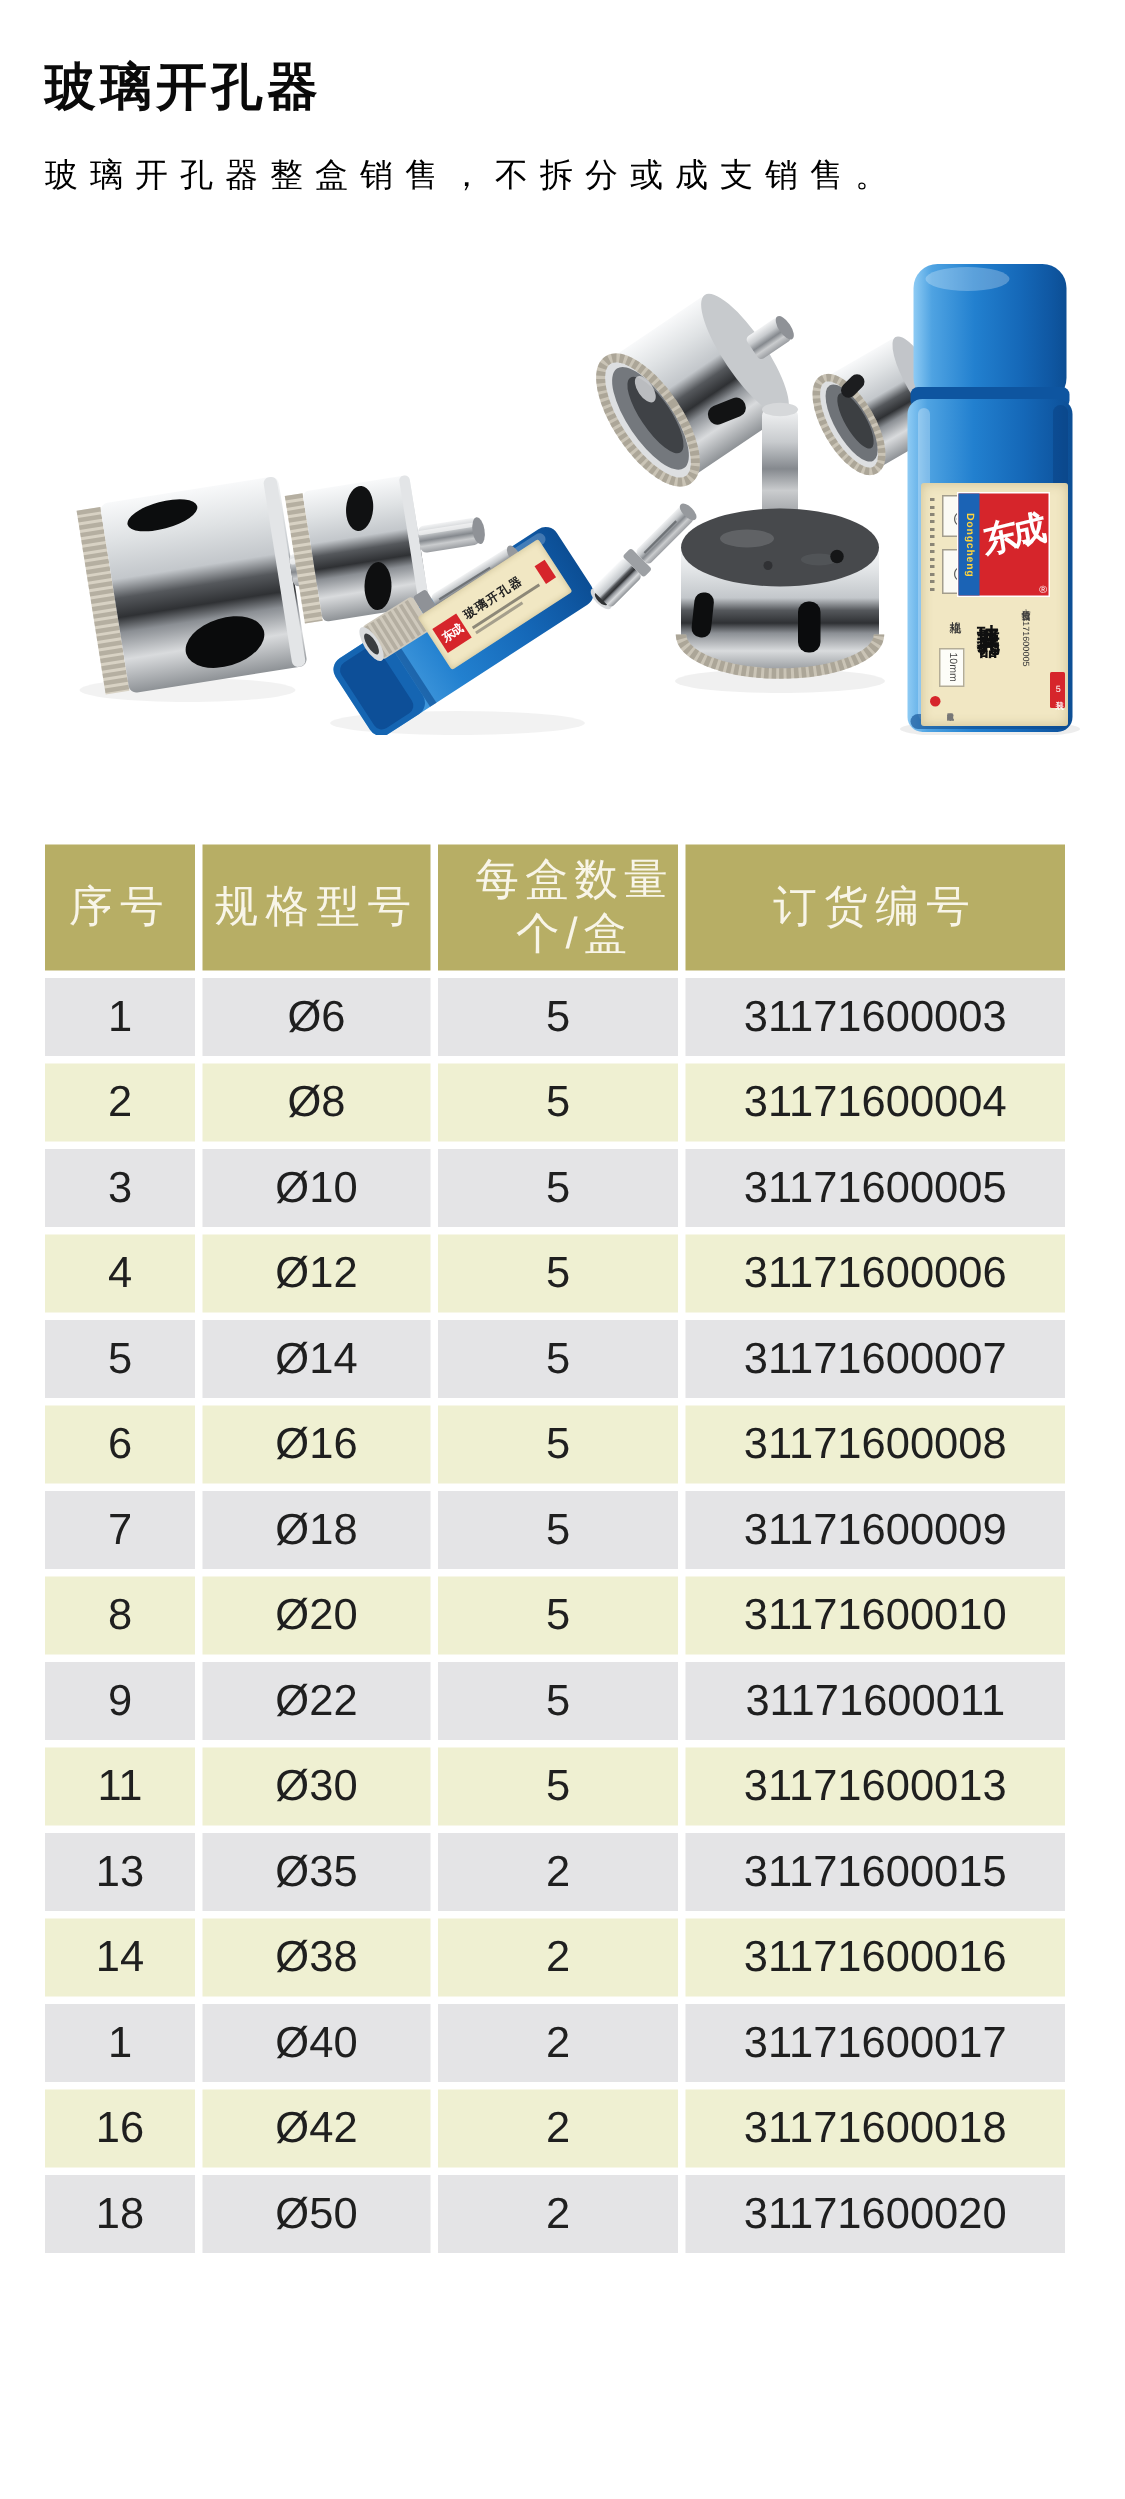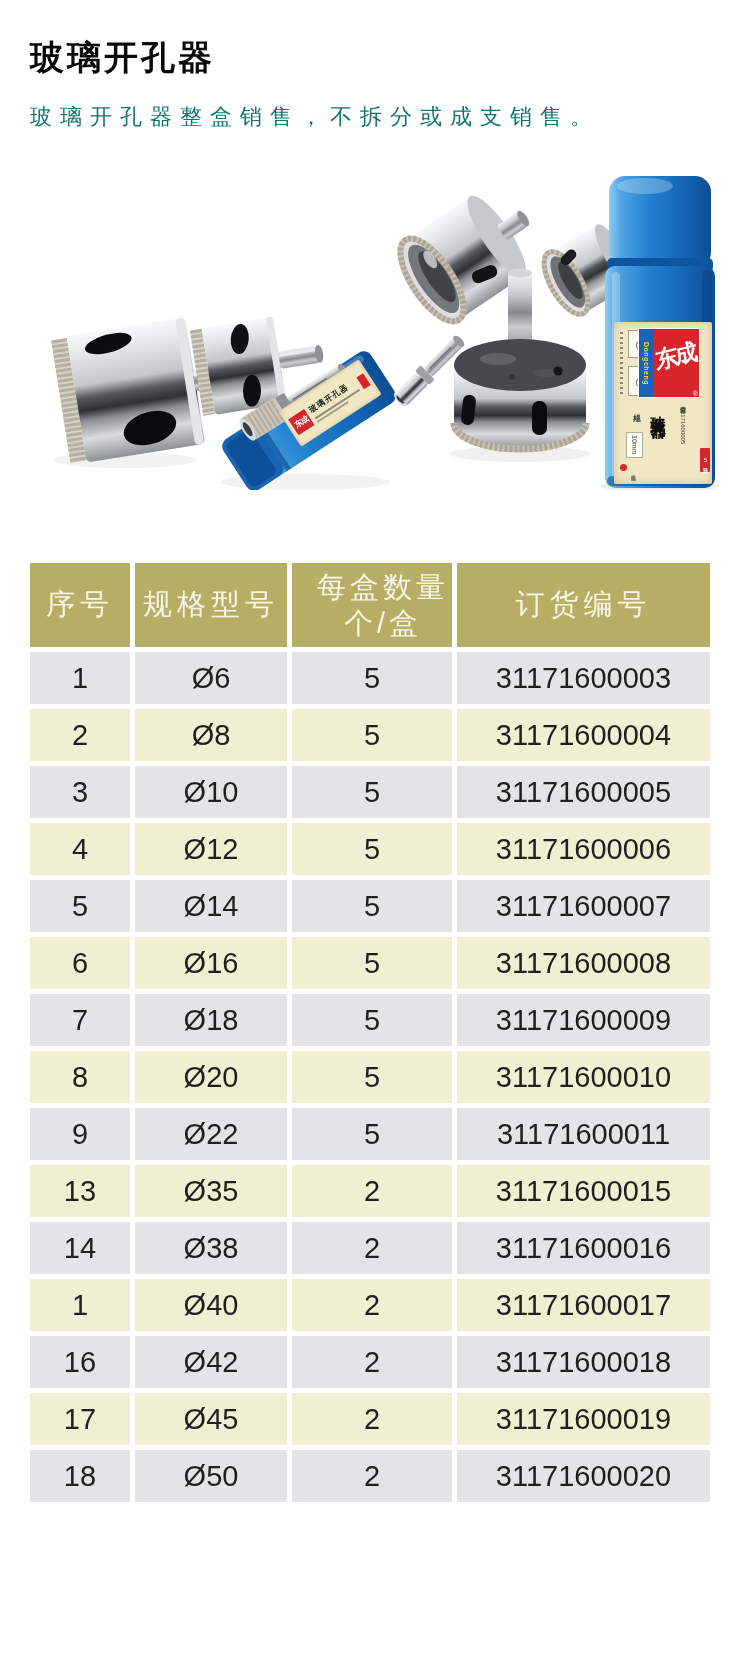--- a/index.html
+++ b/index.html
@@ -3,21 +3,21 @@
 <meta charset="utf-8">
 <style>
   html,body{margin:0;padding:0;background:#ffffff;}
   body{width:750px;height:1666px;position:relative;overflow:hidden;
        font-family:"Liberation Sans",sans-serif;color:#1a1a1a;}
 
   
   #page-title{position:absolute;left:30px;top:12px;font-size:34px;font-weight:bold;
               letter-spacing:3px;color:#0a0a0a;}
   #page-subtitle{position:absolute;left:30px;top:80px;font-size:22px;letter-spacing:8px;
-              font-family:"Liberation Serif",serif;color:#0f766e;}
+              font-family:"Liberation Serif",serif;color:#000000;}
 
   
   #photo{position:absolute;left:30px;top:150px;width:690px;height:340px;}
   #photo svg{position:absolute;left:0;top:0;}
 
   .v{writing-mode:vertical-rl;text-orientation:upright;}
   .vr{writing-mode:vertical-rl;text-orientation:mixed;}
 
   
   .case-label{position:absolute;left:584px;top:172px;width:98px;height:162px;
@@ -321,20 +321,26 @@
         <td>5</td>
         <td>31171600010</td>
       </tr>
       <tr>
         <td>9</td>
         <td>Ø22</td>
         <td>5</td>
         <td>31171600011</td>
       </tr>
       <tr>
+        <td>11</td>
+        <td>Ø30</td>
+        <td>5</td>
+        <td>31171600013</td>
+      </tr>
+      <tr>
         <td>13</td>
         <td>Ø35</td>
         <td>2</td>
         <td>31171600015</td>
       </tr>
       <tr>
         <td>14</td>
         <td>Ø38</td>
         <td>2</td>
         <td>31171600016</td>
@@ -345,25 +351,19 @@
         <td>2</td>
         <td>31171600017</td>
       </tr>
       <tr>
         <td>16</td>
         <td>Ø42</td>
         <td>2</td>
         <td>31171600018</td>
       </tr>
       <tr>
-        <td>17</td>
-        <td>Ø45</td>
-        <td>2</td>
-        <td>31171600019</td>
-      </tr>
-      <tr>
         <td>18</td>
         <td>Ø50</td>
         <td>2</td>
         <td>31171600020</td>
       </tr>
     </tbody>
 </table>
 
 </body></html>

